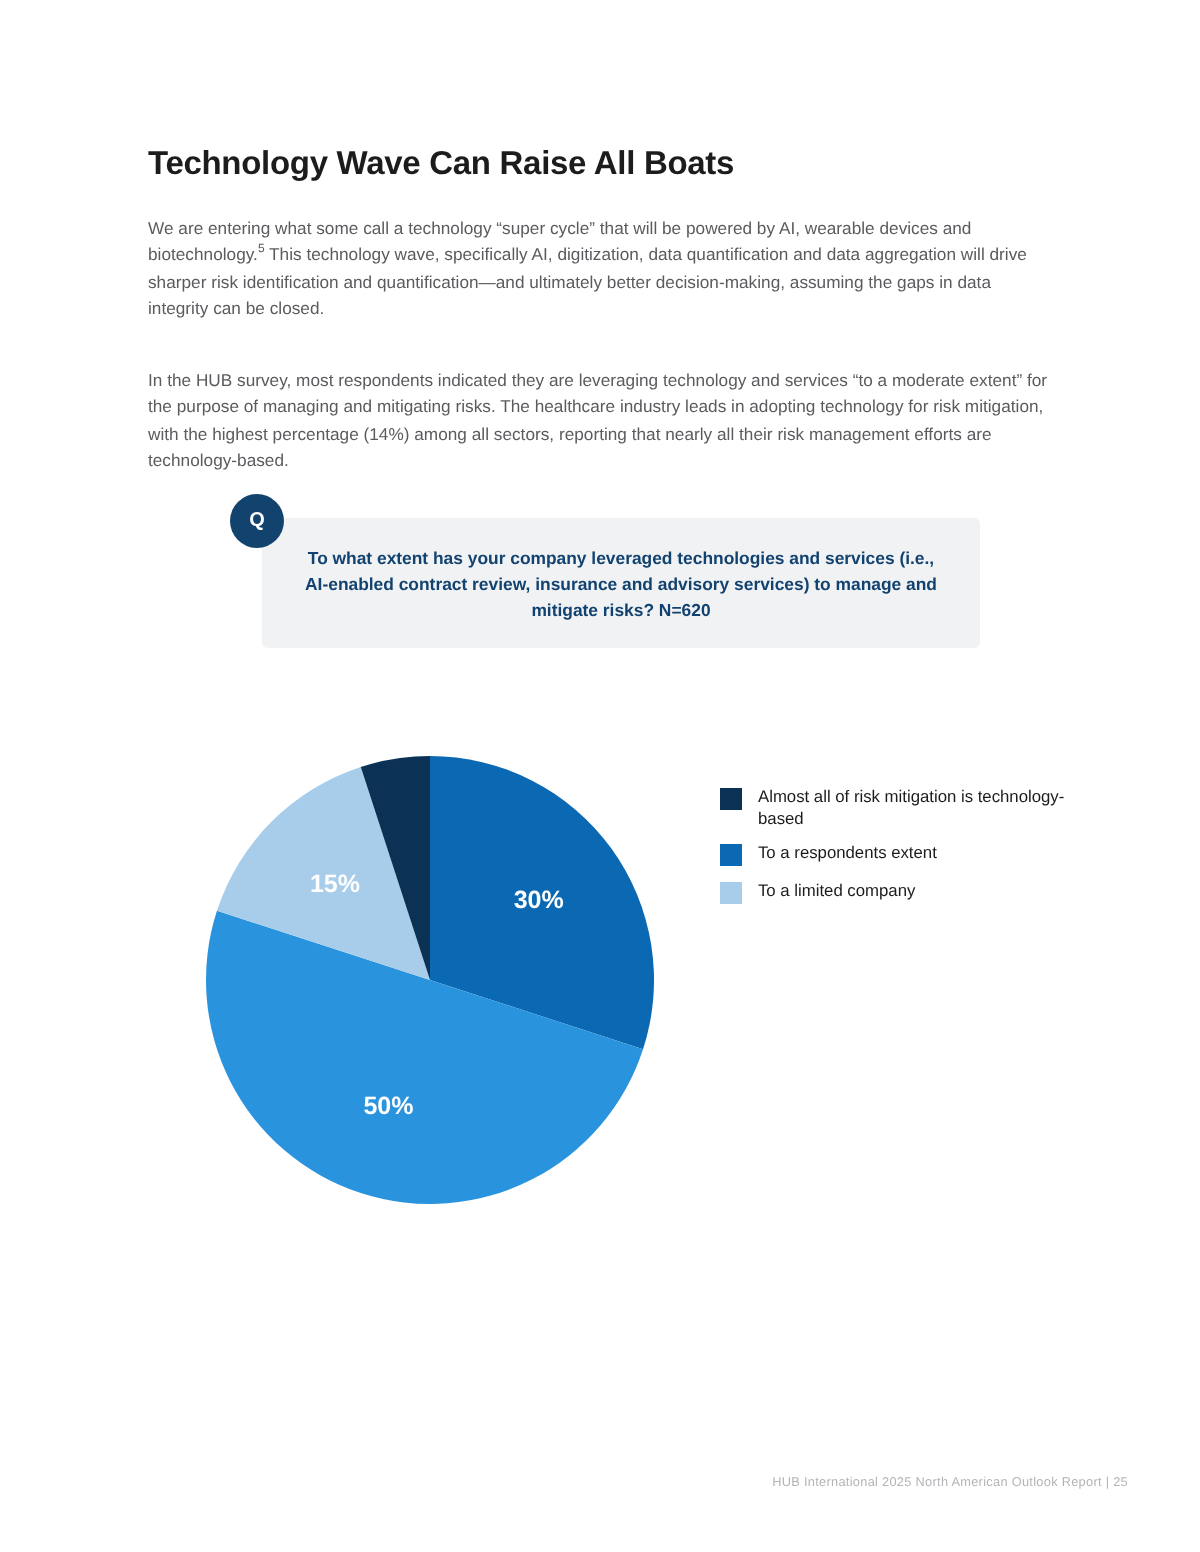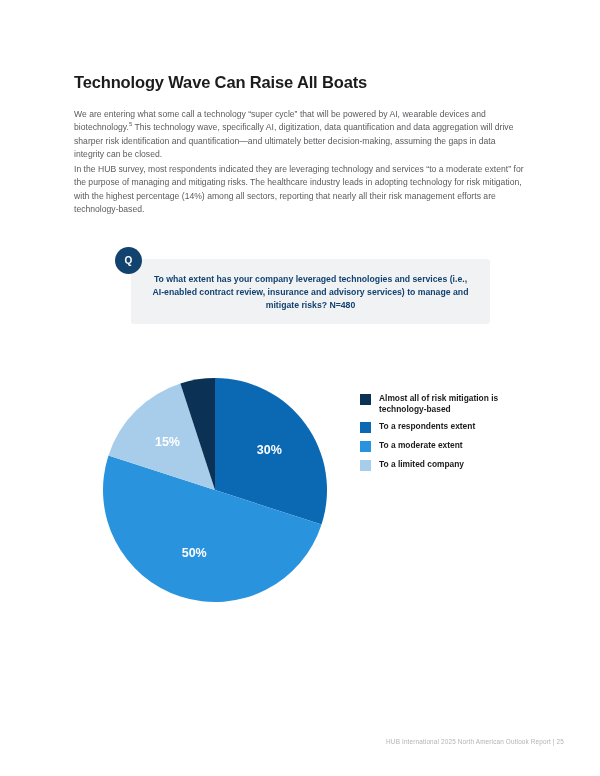--- a/index.html
+++ b/index.html
@@ -37,21 +37,21 @@
   .body-copy {
     position: absolute;
     left: 74px;
     width: 452px;
     font-size: 8.6px;
     line-height: 13.6px;
     color: #5b5b5f;
     letter-spacing: 0.01px;
   }
   .para-1 { top: 99px; }
-  .para-2 { top: 154px; }
+  .para-2 { top: 175px; }
   .para-1 sup {
     font-size: 6px;
     vertical-align: super;
     line-height: 0;
   }
 
   
   .callout-wrap {
     position: absolute;
     left: 131px;
@@ -133,21 +133,21 @@
   .legend-swatch {
     width: 11px;
     height: 11px;
     flex: 0 0 11px;
     margin-right: 8px;
     margin-top: 1px;
   }
   .legend-label {
     font-size: 8.4px;
     line-height: 10.6px;
-    font-weight: bold;
+    font-weight: normal;
     color: #1c1c1c;
   }
 
   
   .footer {
     position: absolute;
     left: 0;
     right: 36px;
     top: 738px;
     text-align: right;
@@ -162,21 +162,21 @@
 <div class="page">
 
   <h1 class="page-title">Technology Wave Can Raise All Boats</h1>
 
   <p class="body-copy para-1"><span>We are entering what some call a technology “super cycle” that will be powered by AI, wearable devices and biotechnology.</span><sup>5</sup><span> This technology wave, specifically AI, digitization, data quantification and data aggregation will drive sharper risk identification and quantification—and ultimately better decision-making, assuming the gaps in data integrity can be closed.</span></p>
 
   <p class="body-copy para-2">In the HUB survey, most respondents indicated they are leveraging technology and services “to a moderate extent” for the purpose of managing and mitigating risks. The healthcare industry leads in adopting technology for risk mitigation, with the highest percentage (14%) among all sectors, reporting that nearly all their risk management efforts are technology-based.</p>
 
   <div class="callout-wrap">
     <div class="callout-box"></div>
-    <div class="callout-text">To what extent has your company leveraged technologies and services (i.e., AI-enabled contract review, insurance and advisory services) to manage and mitigate risks? N=480</div>
+    <div class="callout-text">To what extent has your company leveraged technologies and services (i.e., AI-enabled contract review, insurance and advisory services) to manage and mitigate risks? N=620</div>
     <div class="q-badge">Q</div>
   </div>
 
   <div class="chart-area">
     <svg class="pie-svg" width="240" height="240" viewBox="0 0 240 240">
       <g>
         <path id="slice-0" d="M 120 120 L 120.00 8.00 A 112 112 0 0 1 226.52 154.61 Z" fill="#0b69b4"></path>
         <path id="slice-1" d="M 120 120 L 226.52 154.61 A 112 112 0 0 1 13.48 85.39 Z" fill="#2a93de"></path>
         <path id="slice-2" d="M 120 120 L 13.48 85.39 A 112 112 0 0 1 85.39 13.48 Z" fill="#a8cdeb"></path>
         <path id="slice-3" d="M 120 120 L 85.39 13.48 A 112 112 0 0 1 120.00 8.00 Z" fill="#0b3255"></path>
@@ -193,24 +193,20 @@
   <div class="legend">
     <div class="legend-item">
       <span class="legend-swatch" style="background:#0b3255"></span>
       <span class="legend-label">Almost all of risk mitigation is technology-based</span>
     </div>
     <div class="legend-item">
       <span class="legend-swatch" style="background:#0b69b4"></span>
       <span class="legend-label">To a respondents extent</span>
     </div>
     <div class="legend-item">
-      <span class="legend-swatch" style="background:#2a93de"></span>
-      <span class="legend-label">To a moderate extent</span>
-    </div>
-    <div class="legend-item">
       <span class="legend-swatch" style="background:#a8cdeb"></span>
       <span class="legend-label">To a limited company</span>
     </div>
   </div>
 
   <div class="footer">HUB International 2025 North American Outlook Report  |  25</div>
 
 </div>
 
 </body></html>

